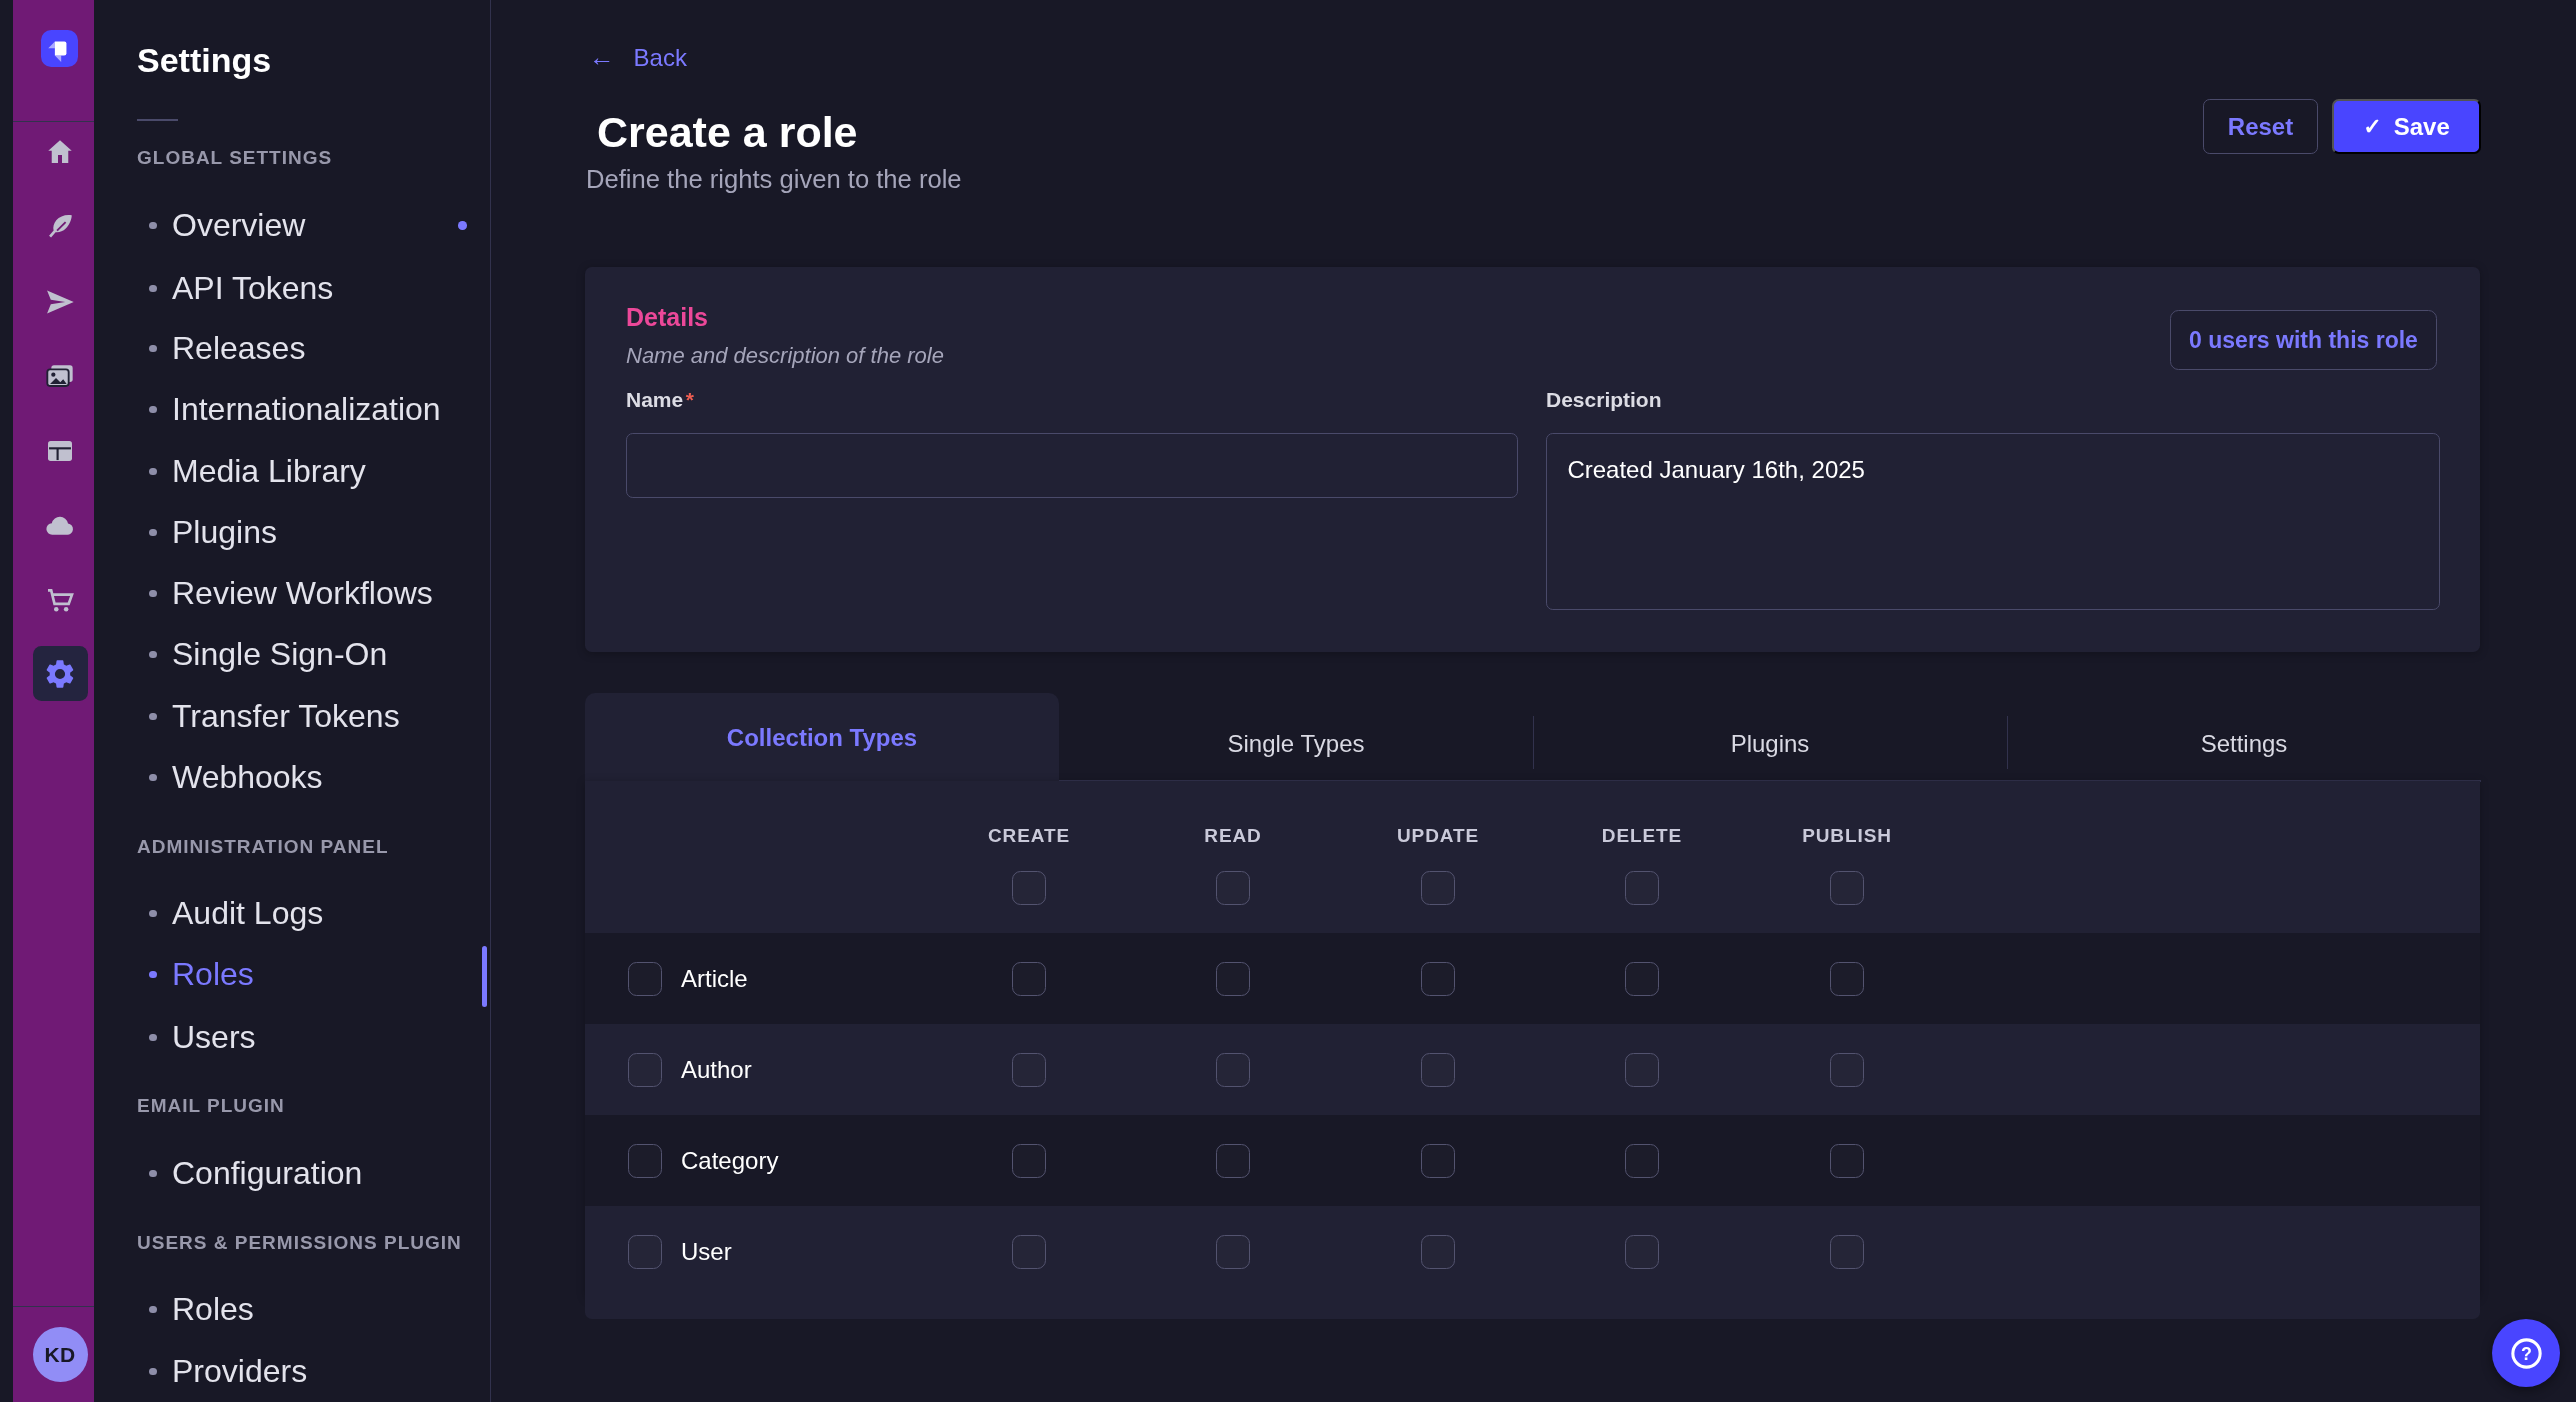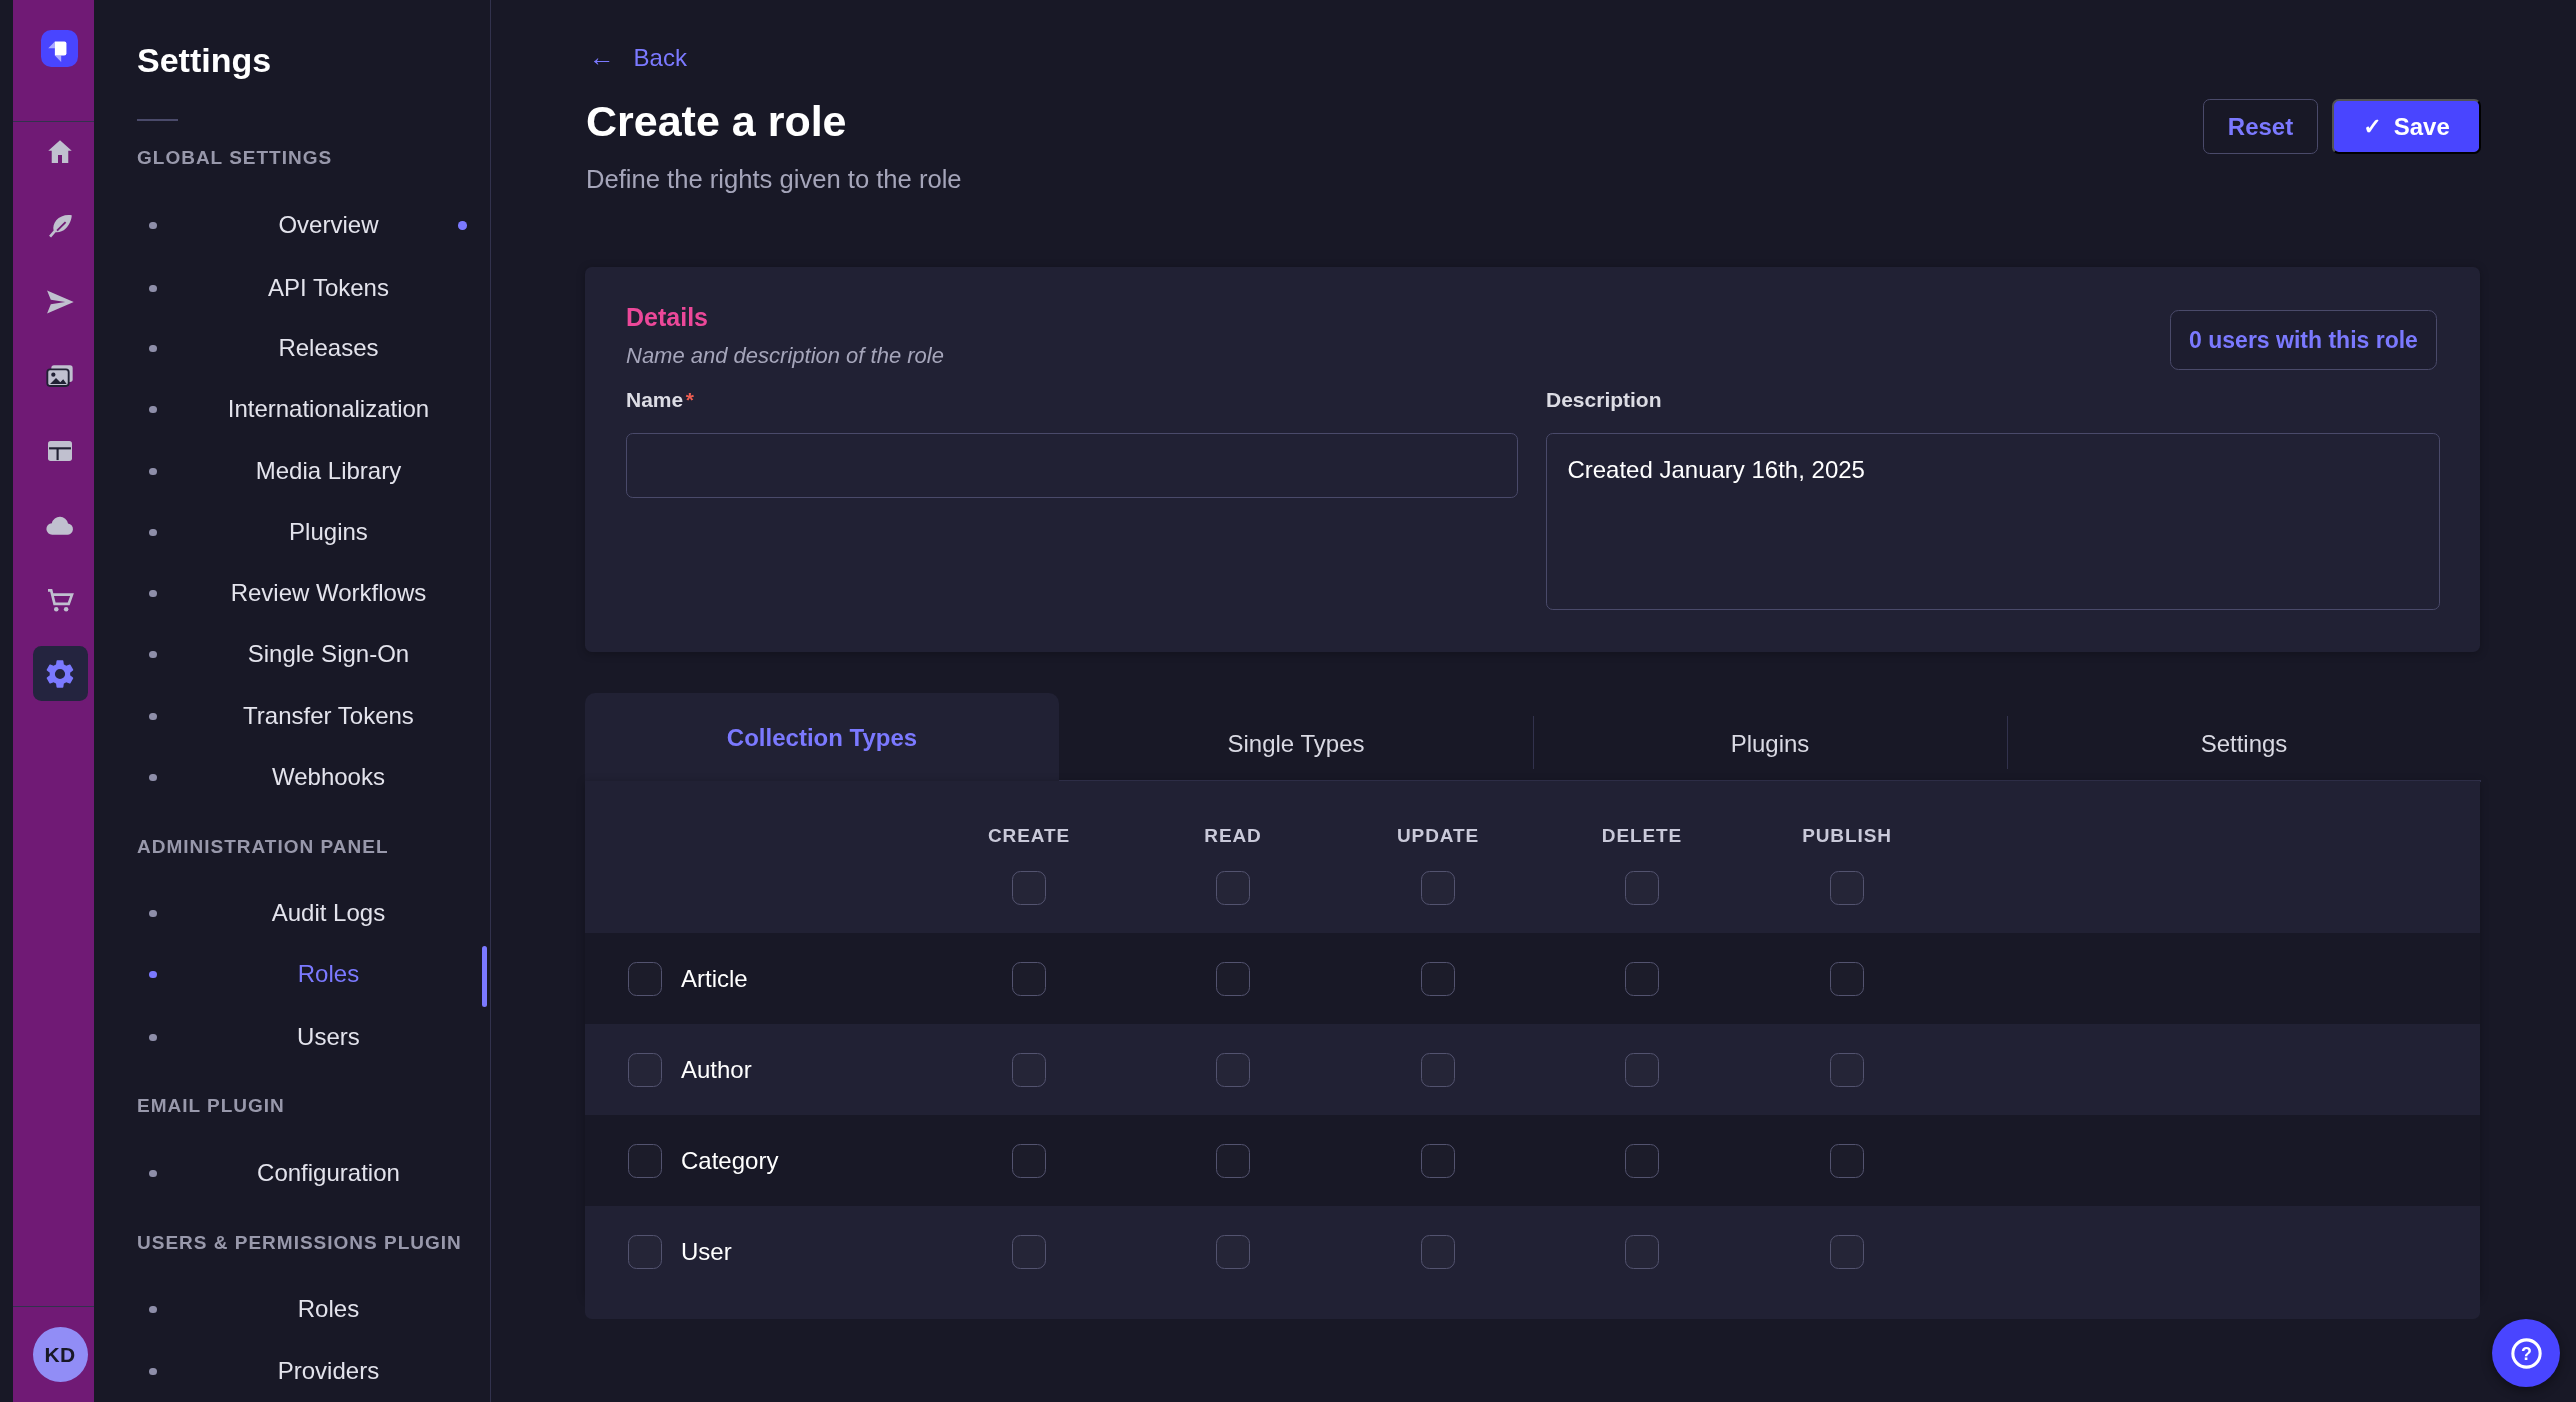--- a/index.html
+++ b/index.html
@@ -14,21 +14,21 @@
   .rail-icon svg{width:32px;height:32px;}
   .rail-active-tile{position:absolute;left:19.6px;top:646px;width:55px;height:55px;border-radius:8.5px;background:#24243f;display:flex;align-items:center;justify-content:center;color:#7b79ff;}
   .rail-active-tile svg{width:34px;height:34px;}
   .avatar{position:absolute;left:19.6px;top:1327px;width:55px;height:55px;border-radius:50%;background:#918df6;color:#181826;font-weight:bold;font-size:21px;display:flex;align-items:center;justify-content:center;letter-spacing:0.4px;}
 
   
   #subnav{position:absolute;left:94px;top:0;width:396px;height:1402px;background:#181826;border-right:0.9px solid #32324d;}
   .subnav-title{position:absolute;left:43px;top:41px;font-size:34px;font-weight:600;color:#fff;}
   .subnav-rule{position:absolute;left:43px;top:119px;width:41px;height:1.7px;background:#4a4a6a;}
   .nav-label{position:absolute;left:43px;height:24px;font-size:19px;font-weight:700;letter-spacing:1px;color:#9898ab;}
-  .nav-item{position:absolute;left:0;right:5.1px;height:34px;line-height:34px;padding-left:78px;font-size:24px;color:#e3e3ec;cursor:pointer;box-sizing:border-box;text-align:center;}
+  .nav-item{position:absolute;left:0;right:5.1px;height:34px;line-height:34px;padding-left:78px;font-size:32px;color:#e3e3ec;cursor:pointer;box-sizing:border-box;}
   .nav-item .bullet{position:absolute;left:55px;top:13.6px;width:7.7px;height:7.7px;border-radius:50%;background:#8e8ea9;}
   .nav-item.active{color:#7b79ff;}
   .nav-item.active .bullet{background:#7b79ff;}
   .notif-dot{position:absolute;left:364px;top:221px;width:8.5px;height:8.5px;border-radius:50%;background:#7b79ff;}
   .scroll-thumb{position:absolute;left:388px;top:946px;width:5.1px;height:61px;border-radius:2.6px;background:#7b79ff;}
 
   
   .back-link{position:absolute;left:589px;top:40px;height:34px;line-height:34px;color:#7b79ff;font-size:24px;cursor:pointer;}
   .back-link .arrow{font-size:25.6px;margin-right:19px;}
   .page-title{position:absolute;left:586px;top:97px;font-size:43px;font-weight:700;color:#fff;}
@@ -162,21 +162,21 @@
   <div class="nav-label" style="top:1232px">USERS &amp; PERMISSIONS PLUGIN</div>
   <div class="nav-item" style="top:1292px"><span class="bullet"></span><span>Roles</span></div>
   <div class="nav-item" style="top:1354px"><span class="bullet"></span><span>Providers</span></div>
 
   <div class="scroll-thumb"></div>
 </nav>
 
 <div class="back-link">
   <span class="arrow">←</span><span>Back</span>
 </div>
-<h1 class="page-title" style="margin:0">Create a role</h1>
+<h1 class="page-title" style="margin:11px">Create a role</h1>
 <div class="page-subtitle">Define the rights given to the role</div>
 <button class="btn btn-reset">Reset</button>
 <button class="btn btn-save">
   <span class="check">✓</span>
   <span>Save</span>
 </button>
 
 <section id="details-card">
   <div class="card-title">Details</div>
   <div class="card-subtitle">Name and description of the role</div>

